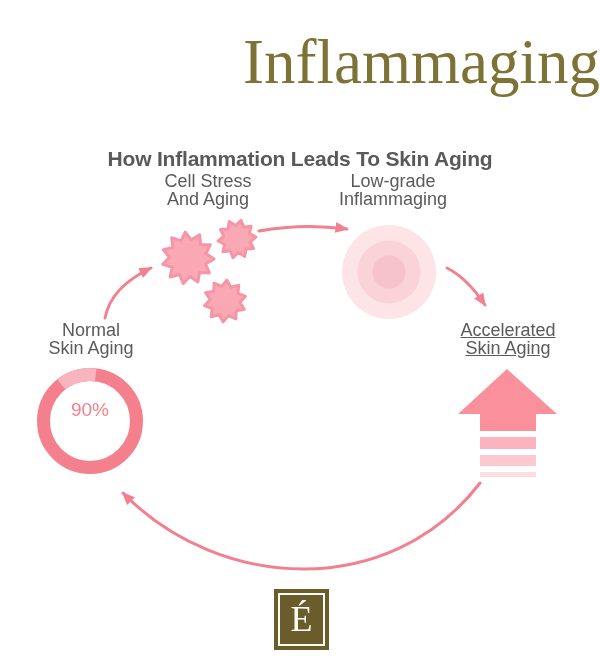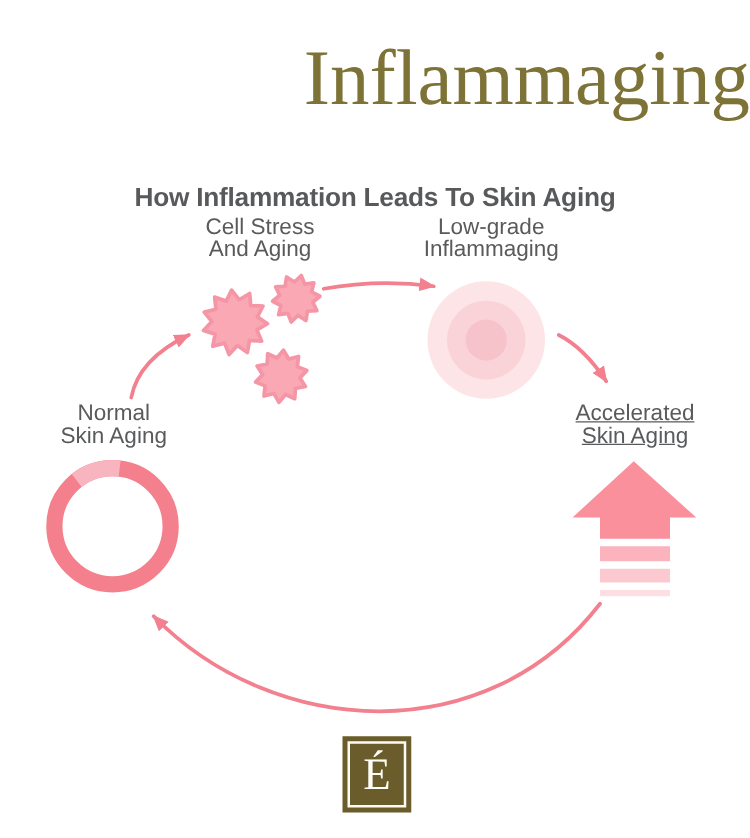--- a/index.html
+++ b/index.html
@@ -103,20 +103,21 @@
     <div>Normal</div>
     <div>Skin Aging</div>
   </div>
 
   <div class="stage-label lbl-accel">
     <div>Accelerated</div>
     <div>Skin Aging</div>
   </div>
 
   <div class="donut-label">
+    <div>90%</div>
   </div>
 
   <div class="logo">
     <div class="logo-inner">
       <span class="logo-letter">É</span>
     </div>
   </div>
 
 </div>
 

